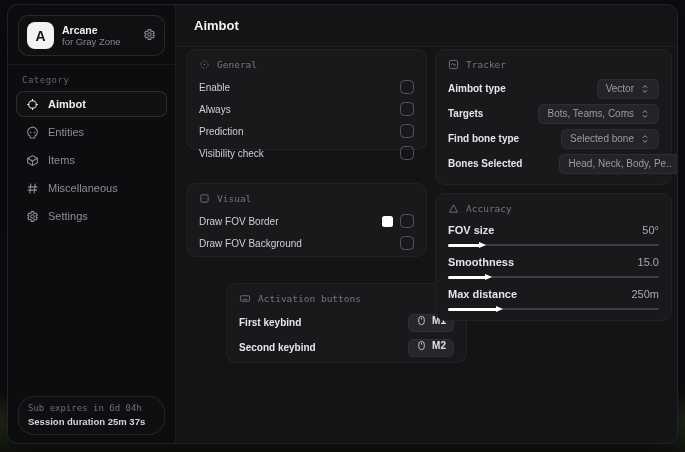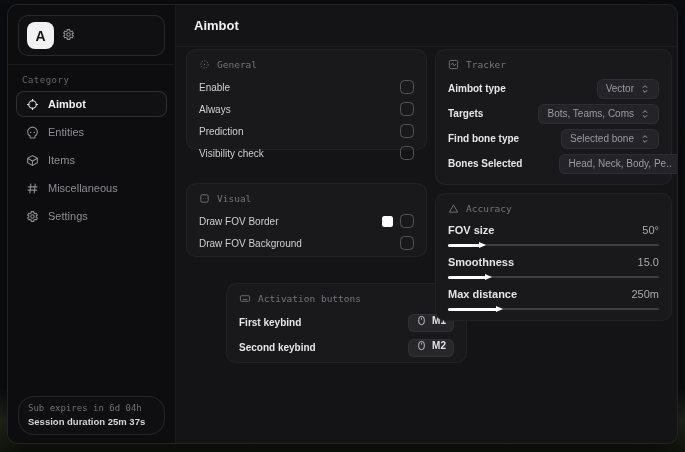--- a/index.html
+++ b/index.html
@@ -98,20 +98,24 @@
 </style>
 </head>
 <body>
 
 <div class="window">
 
   <div class="sidebar">
     <div class="side-head-wrap">
       <div class="side-head">
         <div class="avatar">A</div>
+        <div class="side-head-text">
+          <div class="app-title">Arcane</div>
+          <div class="app-sub">for Gray Zone</div>
+        </div>
         <div class="head-gear">
           <svg width="13" height="13" viewBox="0 0 24 24" fill="none" stroke="#8b8b92" stroke-width="2">
               <circle cx="12" cy="12" r="3.2"></circle>
               <path d="M19 12a7 7 0 0 0-.1-1.2l2-1.5-2-3.5-2.3 1a7 7 0 0 0-2-1.2L14.2 3h-4.4l-.4 2.6a7 7 0 0 0-2 1.2l-2.3-1-2 3.5 2 1.5A7 7 0 0 0 5 12c0 .4 0 .8.1 1.2l-2 1.5 2 3.5 2.3-1c.6.5 1.3.9 2 1.2l.4 2.6h4.4l.4-2.6c.7-.3 1.4-.7 2-1.2l2.3 1 2-3.5-2-1.5c.1-.4.1-.8.1-1.2z"></path>
             </svg>
         </div>
       </div>
     </div>
 
     <div class="category">Category</div>

